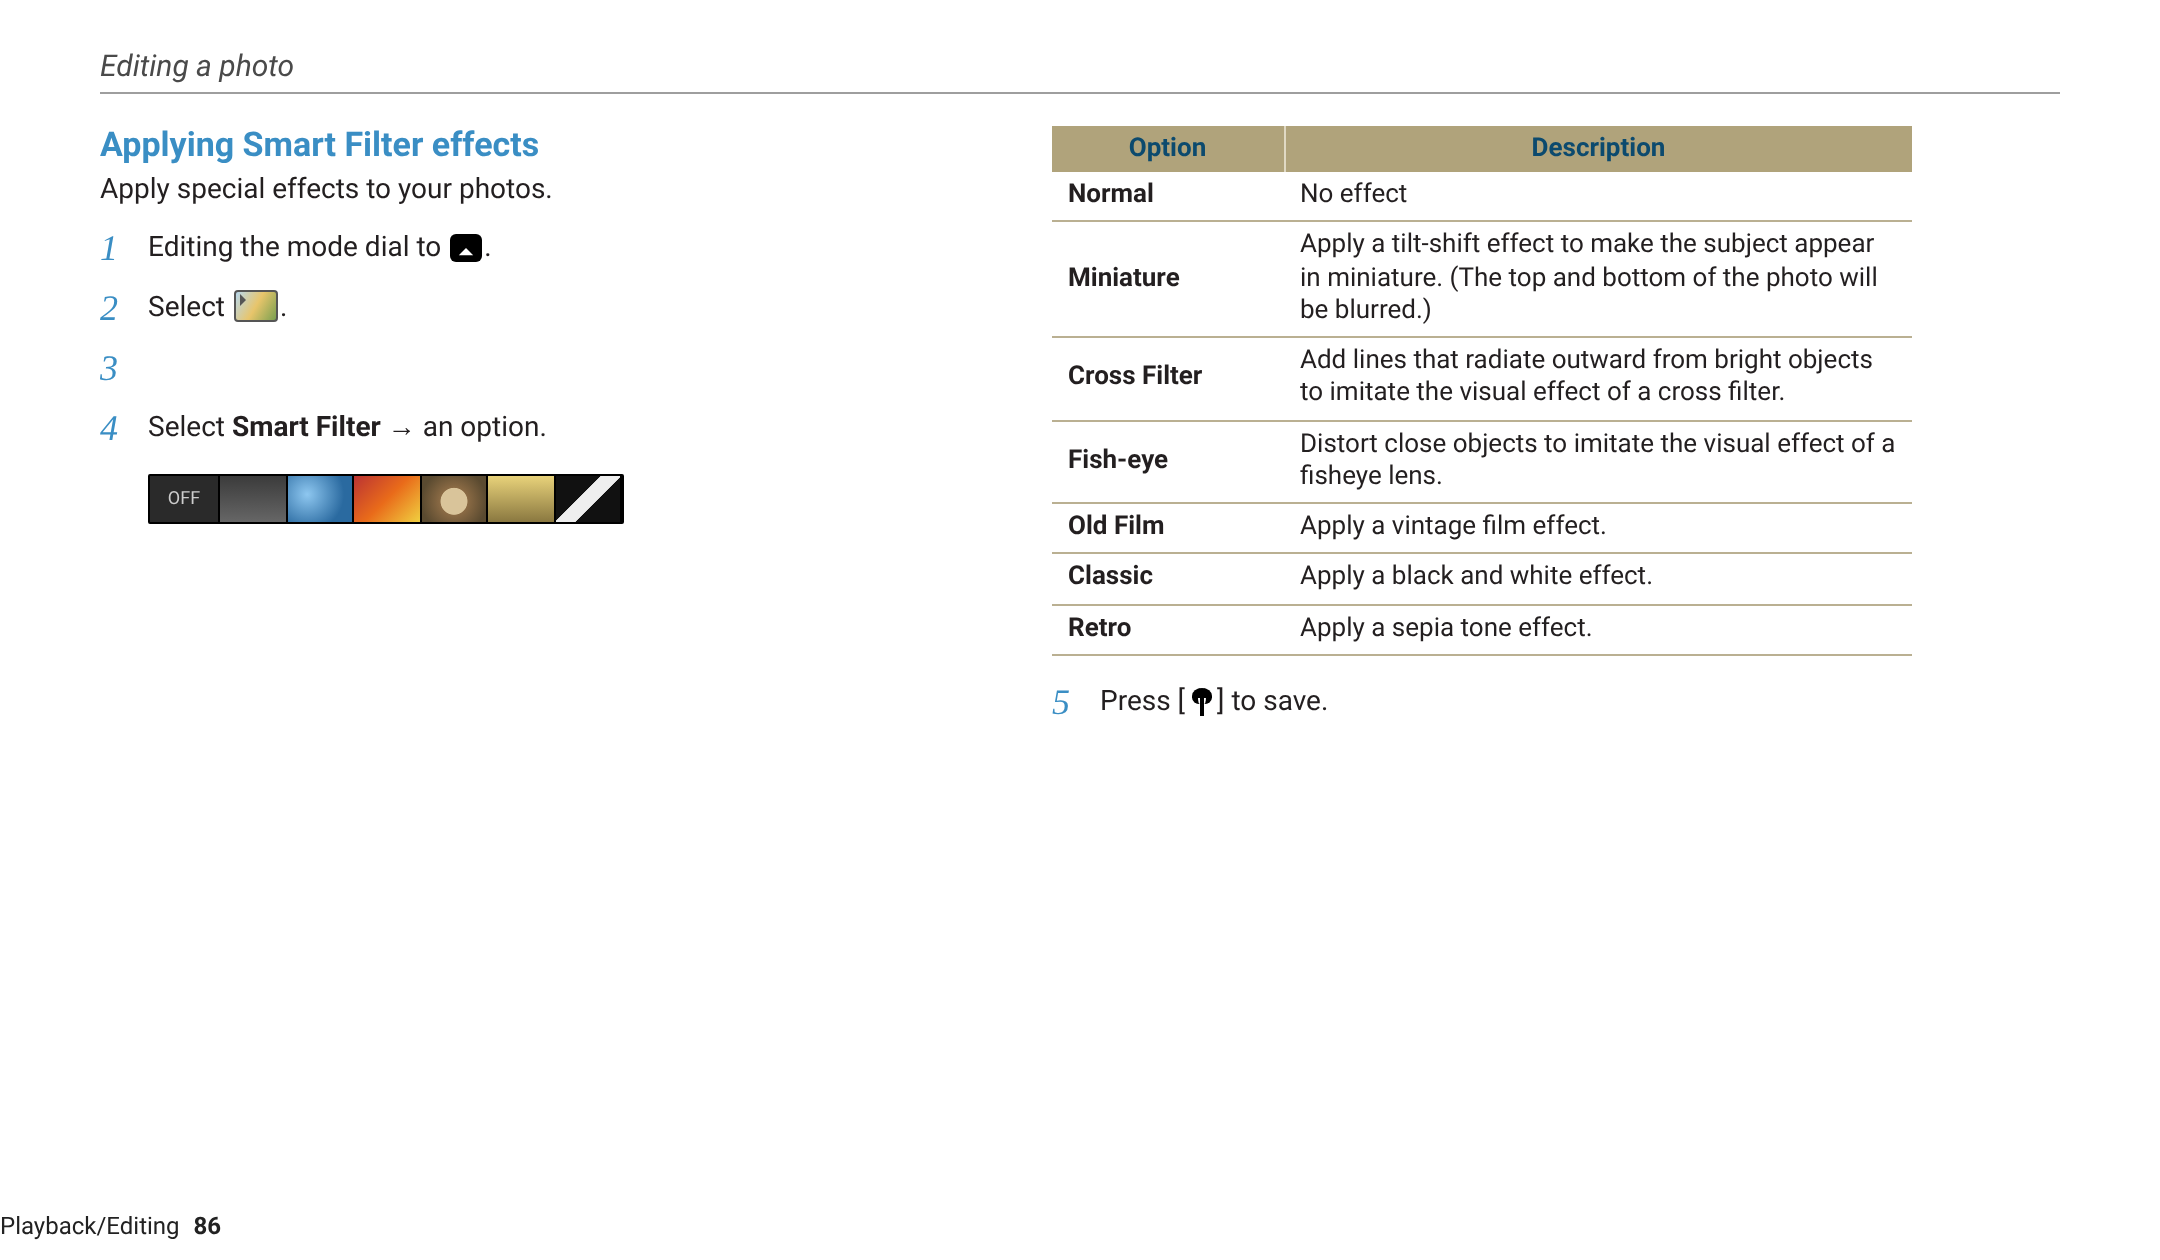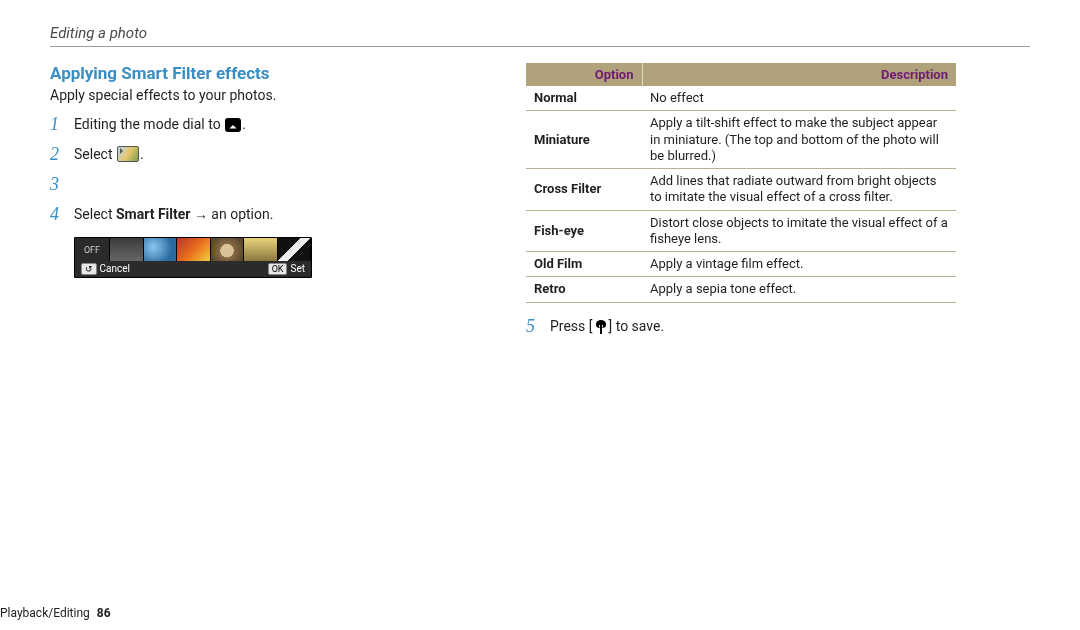--- a/index.html
+++ b/index.html
@@ -195,23 +195,23 @@
   }
 
   
   table.opts {
     border-collapse: collapse;
     width: 100%;
     font-size: 13px;
   }
   table.opts thead th {
     background: #b0a37b;
-    color: #701a75;
+    color: #0c4a6e;
     font-weight: 700;
-    text-align: right;
+    text-align: center;
     padding: 4px 8px;
     border-left:1px solid #e0d9c4;
   }
   table.opts thead th:first-child{border-left:none;}
   table.opts td {
     border-bottom: 1px solid #bab092;
     padding: 4px 8px;
     vertical-align: top;
     line-height: 1.25;
   }
@@ -273,28 +273,20 @@
       <div class="screenshot">
         <div class="filmstrip">
           <div class="off-btn">OFF</div>
           <div class="thumb t1"></div>
           <div class="thumb t2"></div>
           <div class="thumb t3"></div>
           <div class="thumb t4"></div>
           <div class="thumb t5"></div>
           <div class="thumb t6"></div>
         </div>
-        <div class="shot-footer">
-          <span>
-            <span class="kbd">↺</span><span>Cancel</span>
-          </span>
-          <span>
-            <span class="kbd">OK</span><span>Set</span>
-          </span>
-        </div>
       </div>
 
     </div>
 
     <div class="col-right">
 
       <table class="opts">
         <thead>
           <tr>
             <th>Option</th>
@@ -314,20 +306,24 @@
             <td class="opt">Cross Filter</td>
             <td>Add lines that radiate outward from bright objects to imitate the visual effect of a cross filter.</td>
           </tr>
           <tr>
             <td class="opt">Fish-eye</td>
             <td>Distort close objects to imitate the visual effect of a fisheye lens.</td>
           </tr>
           <tr>
             <td class="opt">Old Film</td>
             <td>Apply a vintage film effect.</td>
+          </tr>
+          <tr>
+            <td class="opt">Classic</td>
+            <td>Apply a black and white effect.</td>
           </tr>
           <tr>
             <td class="opt">Retro</td>
             <td>Apply a sepia tone effect.</td>
           </tr>
         </tbody>
       </table>
 
       <ol class="steps" style="margin-top:10px;">
         <li>

